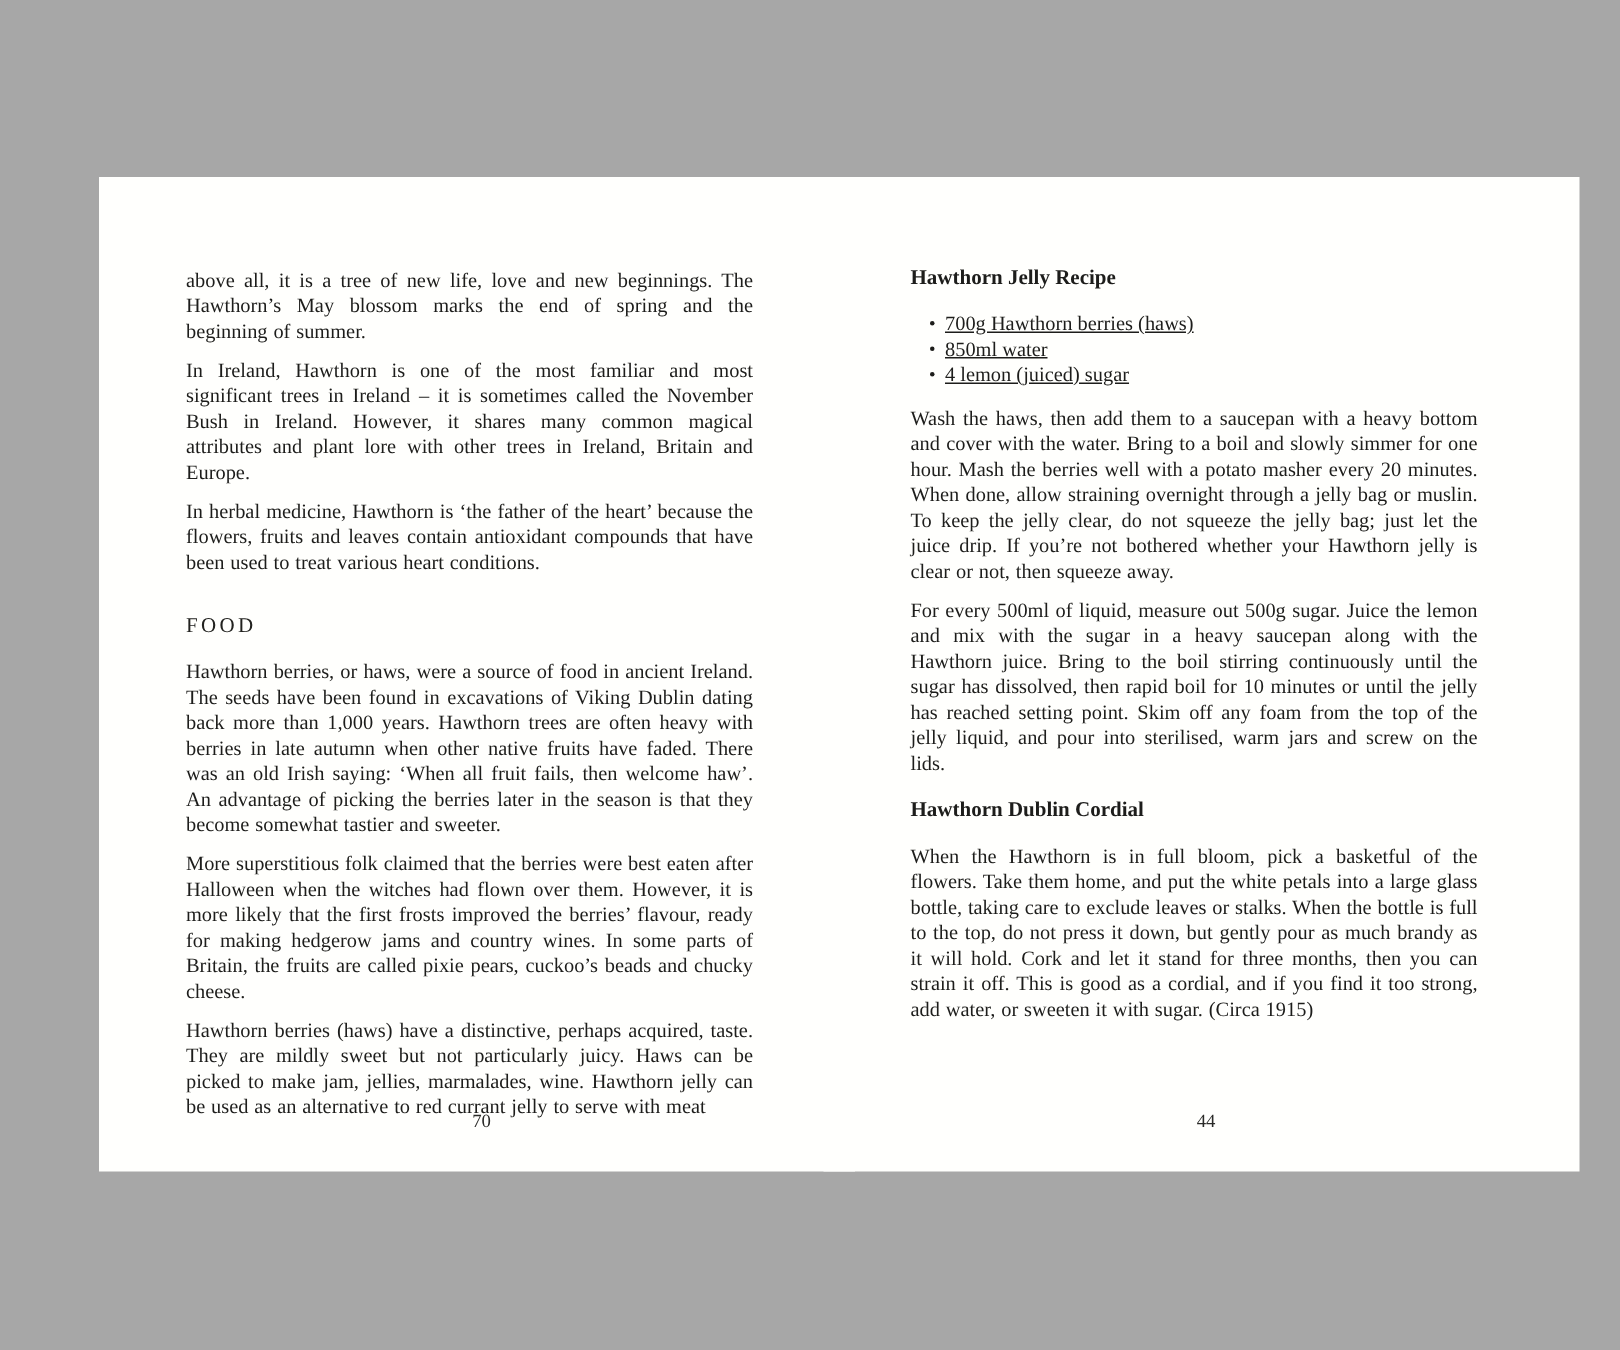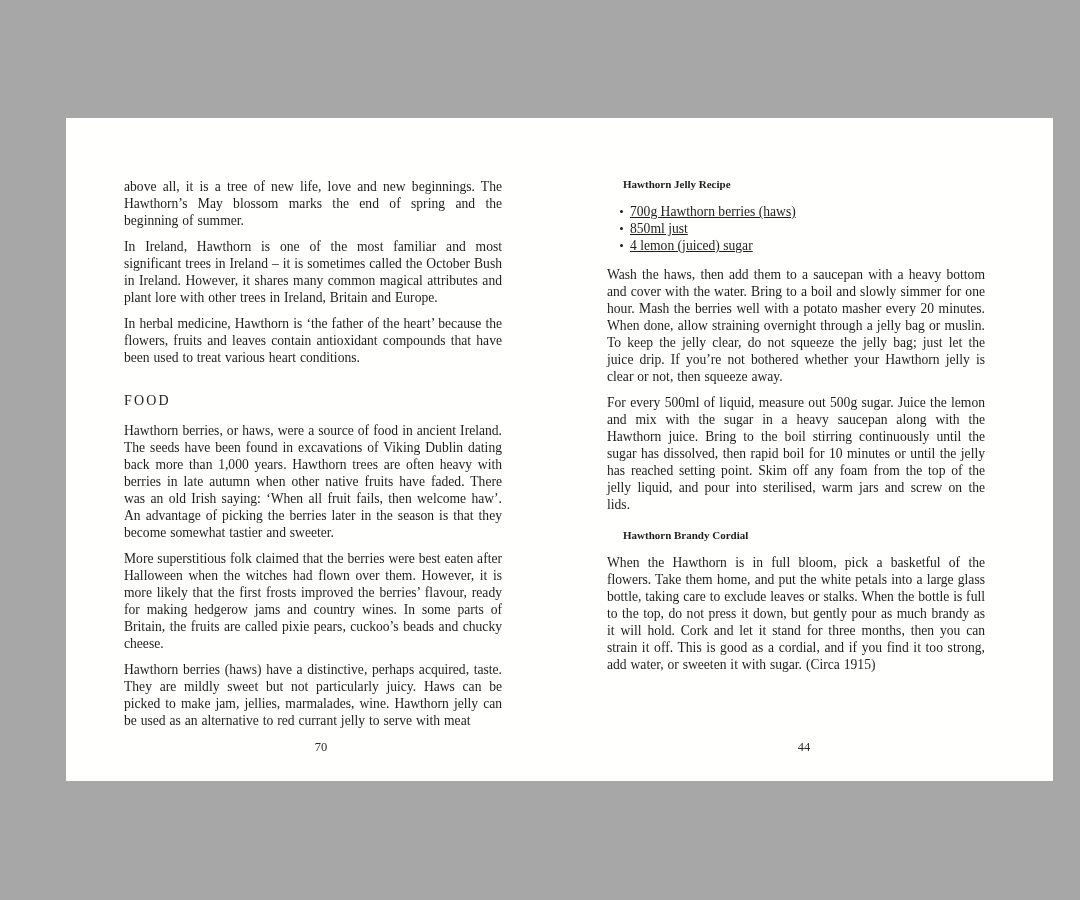--- a/index.html
+++ b/index.html
@@ -39,23 +39,23 @@
     word-spacing: 0.5px;
   }
   .section-heading {
     font-size: 14px;
     letter-spacing: 2.2px;
     margin: 27px 0 13px 0;
     font-weight: 400;
     color: #22221f;
   }
   .recipe-heading {
-    font-size: 11px;
+    font-size: 14px;
     font-weight: 700;
-    margin: 0 0 13px 16px;
+    margin: 0 0 13px 0;
   }
   .recipe-heading.cordial { margin-top: 16px; }
   .ingredient-list {
     margin: 0 0 12px 0;
     padding: 0;
     list-style: none;
     text-decoration: underline;
   }
   .ingredient-item {
     font-size: 13.6px;
@@ -81,46 +81,46 @@
     font-size: 12.5px;
     color: #2a2a28;
   }
 </style>
 </head>
 <body>
 
 <div class="book-page page-left">
   <div class="page-content">
     <p class="body-para">above all, it is a tree of new life, love and new beginnings. The Hawthorn’s May blossom marks the end of spring and the beginning of summer.</p>
-    <p class="body-para">In Ireland, Hawthorn is one of the most familiar and most significant trees in Ireland – it is sometimes called the October Bush in Ireland. However, it shares many common magical attributes and plant lore with other trees in Ireland, Britain and Europe.</p>
+    <p class="body-para">In Ireland, Hawthorn is one of the most familiar and most significant trees in Ireland – it is sometimes called the November Bush in Ireland. However, it shares many common magical attributes and plant lore with other trees in Ireland, Britain and Europe.</p>
     <p class="body-para">In herbal medicine, Hawthorn is ‘the father of the heart’ because the flowers, fruits and leaves contain antioxidant compounds that have been used to treat various heart conditions.</p>
     <h3 class="section-heading">FOOD</h3>
     <p class="body-para">Hawthorn berries, or haws, were a source of food in ancient Ireland. The seeds have been found in excavations of Viking Dublin dating back more than 1,000 years. Hawthorn trees are often heavy with berries in late autumn when other native fruits have faded. There was an old Irish saying: ‘When all fruit fails, then welcome haw’. An advantage of picking the berries later in the season is that they become somewhat tastier and sweeter.</p>
     <p class="body-para">More superstitious folk claimed that the berries were best eaten after Halloween when the witches had flown over them. However, it is more likely that the first frosts improved the berries’ flavour, ready for making hedgerow jams and country wines. In some parts of Britain, the fruits are called pixie pears, cuckoo’s beads and chucky cheese.</p>
     <p class="body-para">Hawthorn berries (haws) have a distinctive, perhaps acquired, taste. They are mildly sweet but not particularly juicy. Haws can be picked to make jam, jellies, marmalades, wine. Hawthorn jelly can be used as an alternative to red currant jelly to serve with meat</p>
   </div>
   <div class="page-number">70</div>
 </div>
 
 <div class="book-page page-right">
   <div class="page-content">
     <h3 class="recipe-heading">Hawthorn Jelly Recipe</h3>
     <ul class="ingredient-list">
       <li class="ingredient-item">
         <span class="bullet-dot"></span>
         <span>700g Hawthorn berries (haws)</span>
       </li>
       <li class="ingredient-item">
         <span class="bullet-dot"></span>
-        <span>850ml just</span>
+        <span>850ml water</span>
       </li>
       <li class="ingredient-item">
         <span class="bullet-dot"></span>
         <span>4 lemon (juiced) sugar</span>
       </li>
     </ul>
     <p class="body-para">Wash the haws, then add them to a saucepan with a heavy bottom and cover with the water. Bring to a boil and slowly simmer for one hour. Mash the berries well with a potato masher every 20 minutes. When done, allow straining overnight through a jelly bag or muslin. To keep the jelly clear, do not squeeze the jelly bag; just let the juice drip. If you’re not bothered whether your Hawthorn jelly is clear or not, then squeeze away.</p>
     <p class="body-para">For every 500ml of liquid, measure out 500g sugar. Juice the lemon and mix with the sugar in a heavy saucepan along with the Hawthorn juice. Bring to the boil stirring continuously until the sugar has dissolved, then rapid boil for 10 minutes or until the jelly has reached setting point. Skim off any foam from the top of the jelly liquid, and pour into sterilised, warm jars and screw on the lids.</p>
-    <h3 class="recipe-heading cordial">Hawthorn Brandy Cordial</h3>
+    <h3 class="recipe-heading cordial">Hawthorn Dublin Cordial</h3>
     <p class="body-para">When the Hawthorn is in full bloom, pick a basketful of the flowers. Take them home, and put the white petals into a large glass bottle, taking care to exclude leaves or stalks. When the bottle is full to the top, do not press it down, but gently pour as much brandy as it will hold. Cork and let it stand for three months, then you can strain it off. This is good as a cordial, and if you find it too strong, add water, or sweeten it with sugar. (Circa 1915)</p>
   </div>
   <div class="page-number">44</div>
 </div>
 
 </body></html>

